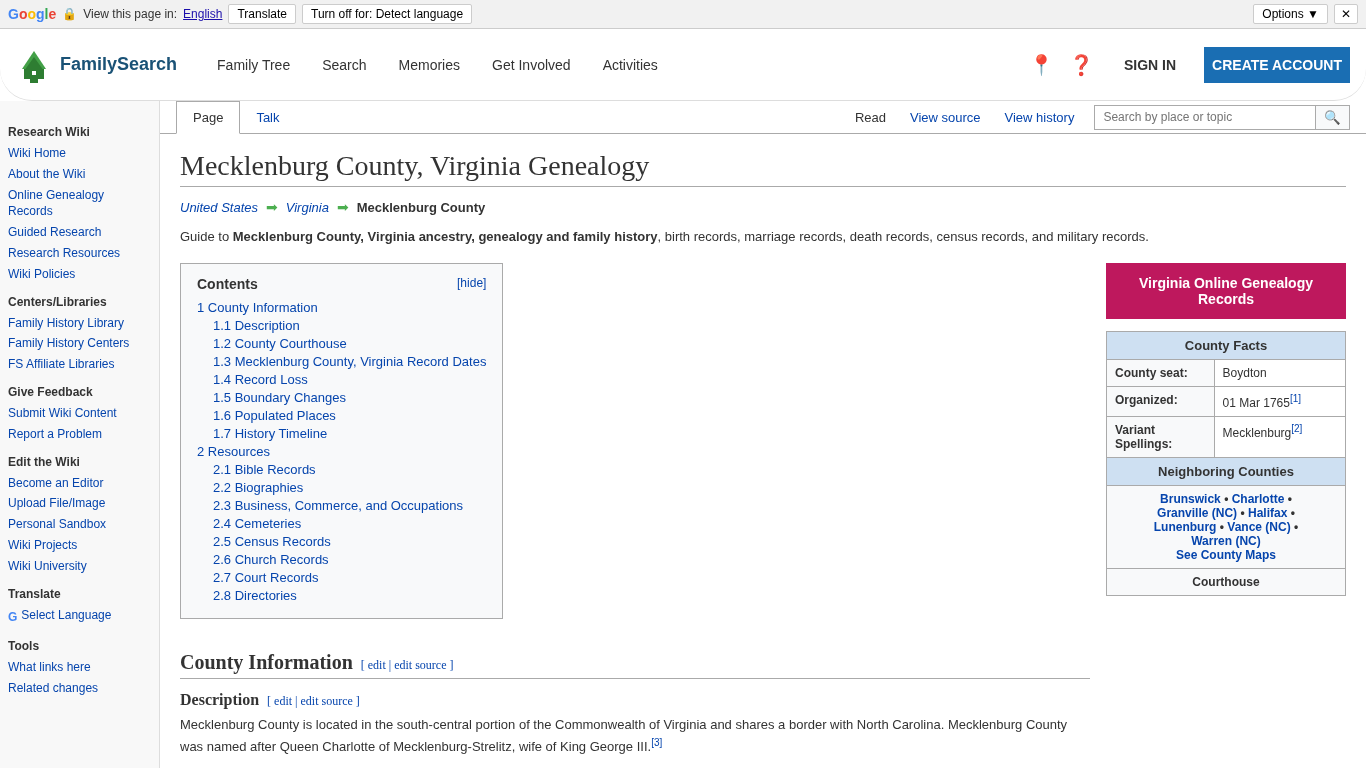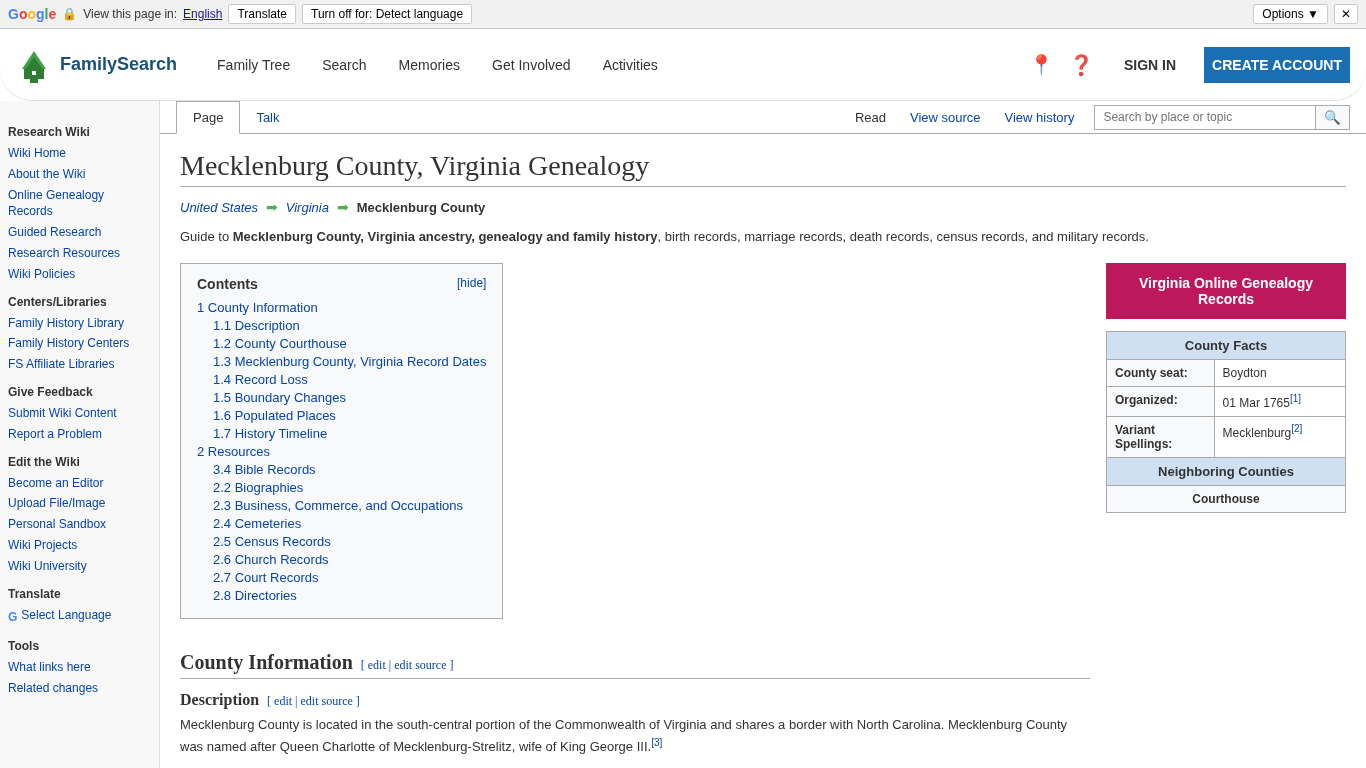--- a/index.html
+++ b/index.html
@@ -248,21 +248,21 @@
             <ul class="contents-list">
               <li><a>1 County Information</a></li>
               <li class="sub"><a>1.1 Description</a></li>
               <li class="sub"><a>1.2 County Courthouse</a></li>
               <li class="sub"><a>1.3 Mecklenburg County, Virginia Record Dates</a></li>
               <li class="sub"><a>1.4 Record Loss</a></li>
               <li class="sub"><a>1.5 Boundary Changes</a></li>
               <li class="sub"><a>1.6 Populated Places</a></li>
               <li class="sub"><a>1.7 History Timeline</a></li>
               <li><a>2 Resources</a></li>
-              <li class="sub"><a>3.4 Bible Records</a></li>
+              <li class="sub"><a>2.1 Bible Records</a></li>
               <li class="sub"><a>2.2 Biographies</a></li>
               <li class="sub"><a>2.3 Business, Commerce, and Occupations</a></li>
               <li class="sub"><a>2.4 Cemeteries</a></li>
               <li class="sub"><a>2.5 Census Records</a></li>
               <li class="sub"><a>2.6 Church Records</a></li>
               <li class="sub"><a>2.7 Court Records</a></li>
               <li class="sub"><a>2.8 Directories</a></li>
             </ul>
           </div>
 
@@ -316,20 +316,32 @@
             <tr>
               <td>Variant Spellings:</td>
               <td>
                 <span>Mecklenburg</span><sup>[2]</sup>
               </td>
             </tr>
             <tr>
               <th colspan="2">Neighboring Counties</th>
             </tr>
             <tr>
+              <td colspan="2" class="neighbor-cell">
+                <a class="wiki-link">Brunswick</a> •
+                <a class="wiki-link">Charlotte</a> •<br>
+                <a class="wiki-link">Granville (NC)</a> •
+                <a class="wiki-link">Halifax</a> •<br>
+                <a class="wiki-link">Lunenburg</a> •
+                <a class="wiki-link">Vance (NC)</a> •<br>
+                <a class="wiki-link">Warren (NC)</a><br>
+                <a class="wiki-link">See County Maps</a>
+              </td>
+            </tr>
+            <tr>
               <td colspan="2" class="courthouse-header">Courthouse</td>
             </tr>
           </tbody>
             </table>
         </div>
       </div>
     </div>
   </div>
 </div>
 

